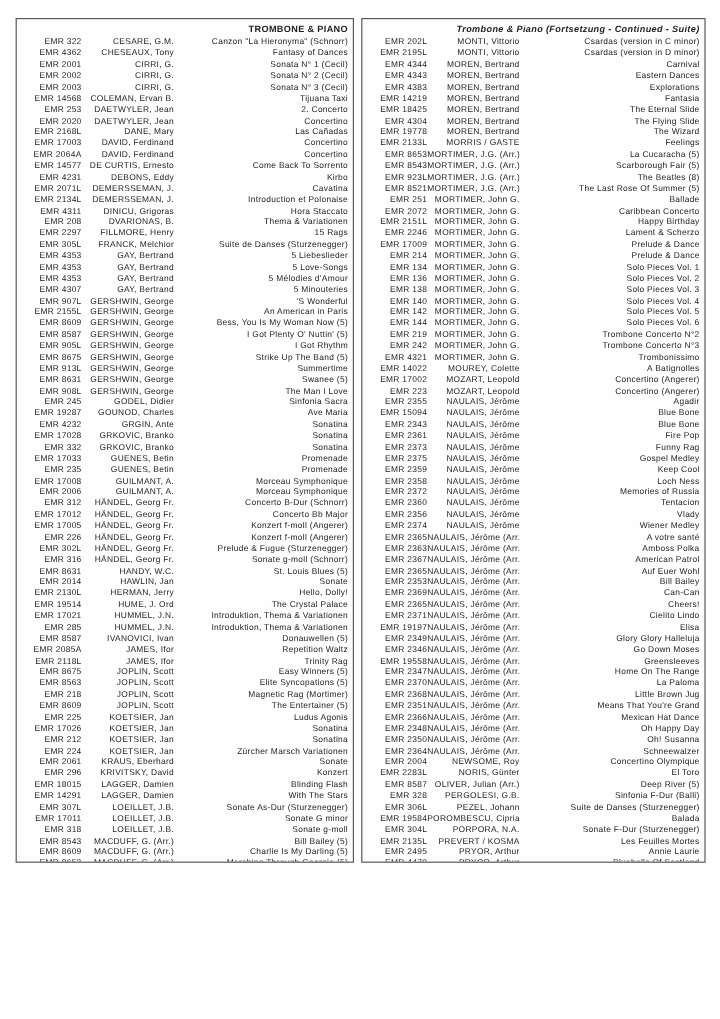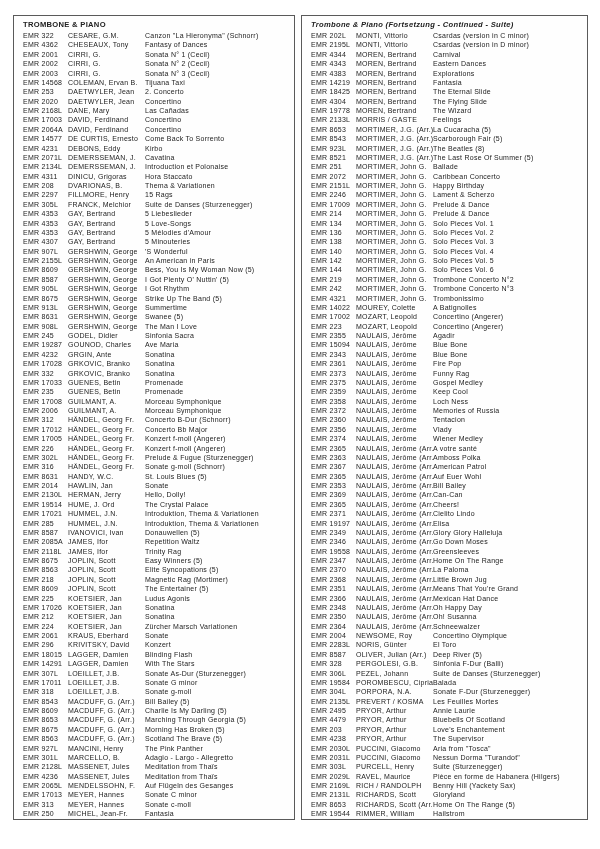--- a/index.html
+++ b/index.html
@@ -12,24 +12,25 @@
   }
   .page {
     box-sizing: border-box;
     padding: 15px 0 0 13px;
     display: flex;
     gap: 6px;
   }
   .panel {
     box-sizing: border-box;
     border: 1px solid #5a5a5a;
-    height: 805px;
+    height: 704px;
     background: #fefefe;
     padding: 3px 4px 0 9px;
     overflow: hidden;
+    text-align: right;
   }
   .panel-left  { width: 282px; }
   .panel-right { width: 287px; }
   .panel-header {
     margin: 0;
     font-size: 7.6px;
     font-weight: bold;
     height: 12px;
     line-height: 12px;
     letter-spacing: 0.3px;

